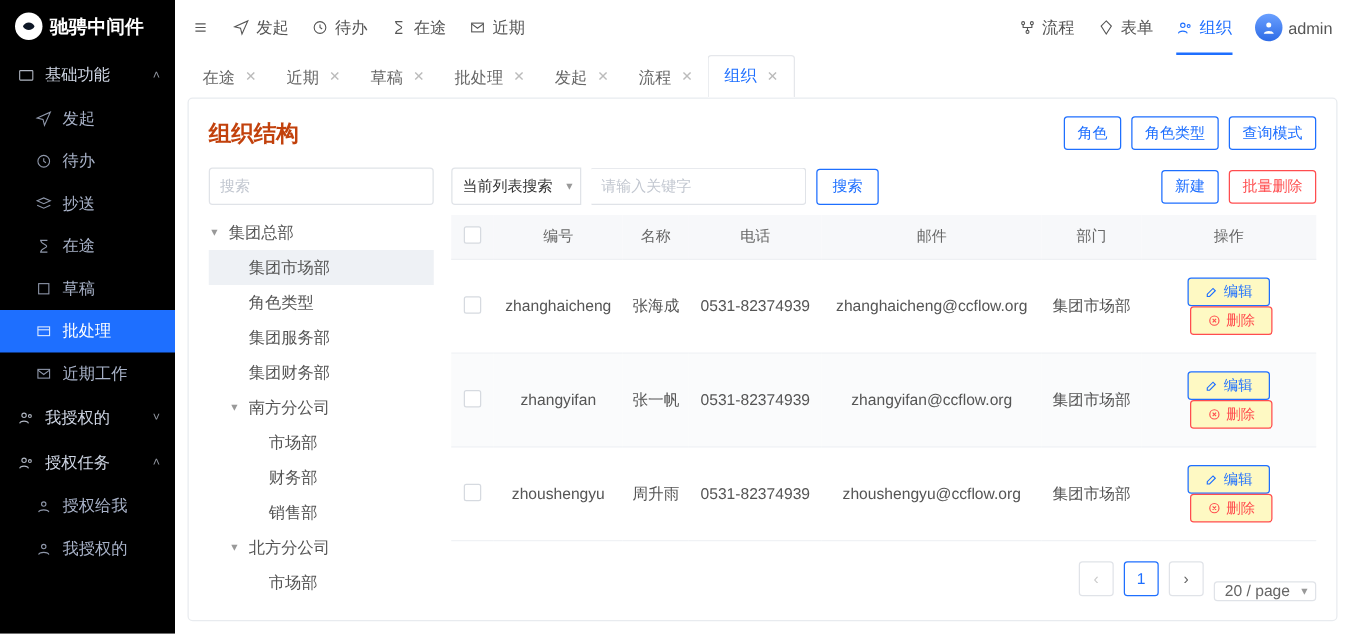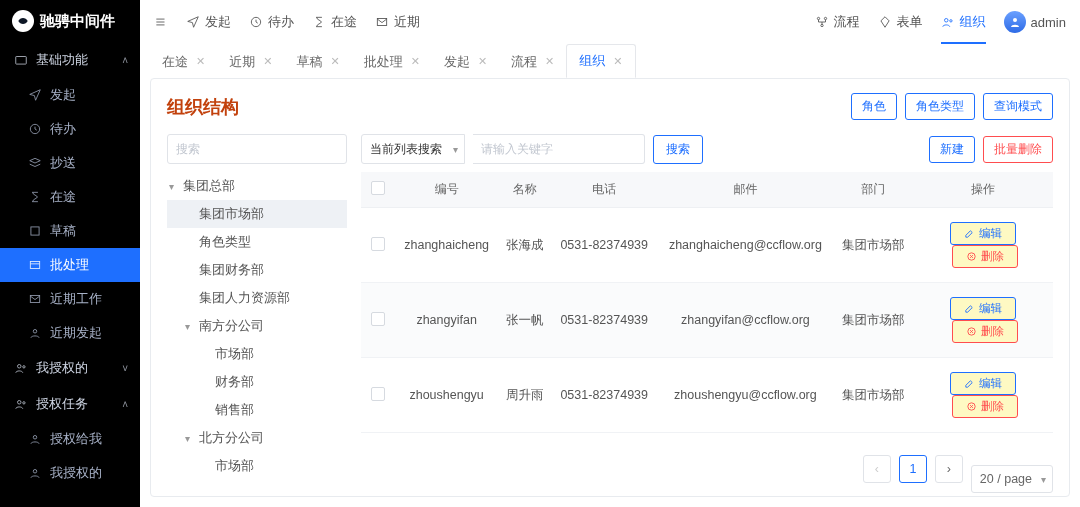--- a/index.html
+++ b/index.html
@@ -82,21 +82,21 @@
 .rowbtn { display: inline-flex; align-items: center; gap: 4px; border: 1px solid; background: #fef9c3; padding: 3px 13px; border-radius: 3px; font-size: 11.5px; cursor: pointer; }
 .rowbtn.edit { border-color: #1e6fff; color: #1e6fff; }
 .rowbtn.del { border-color: #ff4d4f; color: #ff4d4f; margin-left: 4px; font-family: Liberation Serif, serif; }
 .rowbtn svg { width: 11px; height: 11px; fill: none; stroke: currentColor; stroke-width: 2; }
 
 
 .pager { display: flex; align-items: center; justify-content: flex-end; gap: 8px; padding-top: 12px; font-size: 12.5px; color: #666; }
 .pgbtn { width: 28px; height: 28px; border: 1px solid #e0e3e8; border-radius: 3px; display: flex; align-items: center; justify-content: center; cursor: pointer; color: #666; background: #fff; }
 .pgbtn.active { border-color: #1e6fff; color: #1e6fff; }
 .pgbtn.disabled { color: #ccc; cursor: default; }
-.pgsel { height: 28px; border: 1px solid #e0e3e8; border-radius: 3px; padding: 0 20px 0 8px; display: flex; align-items: center; position: relative; margin-top: 20px; }
+.pgsel { height: 16px; border: 1px solid #e0e3e8; border-radius: 3px; padding: 0 20px 0 8px; display: flex; align-items: center; position: relative; margin-top: 20px; }
 .pgsel .chev { position: absolute; right: 6px; font-size: 10px; color: #999; }
 
 ::-webkit-scrollbar { width: 0; height: 0; }
 input { outline: none; }
 input::placeholder { color: #c2c7d0; }
 </style>
 </head>
 <body>
 
 <aside class="sidebar">
@@ -172,29 +172,20 @@
       </div>
     <div class="menu-item">
         <span class="menu-ico">
           <svg viewBox="0 0 24 24">
             <rect x="4" y="6" width="16" height="12"></rect>
             <path d="M4 7l8 6 8-6"></path>
           </svg>
         </span>
         <span>近期工作</span>
       </div>
-    <div class="menu-item">
-        <span class="menu-ico">
-          <svg viewBox="0 0 24 24">
-            <circle cx="12" cy="9" r="3"></circle>
-            <path d="M5 20c1-4 13-4 14 0"></path>
-          </svg>
-        </span>
-        <span>近期发起</span>
-      </div>
 
     <div class="menu-group">
       <span class="menu-ico">
           <svg viewBox="0 0 24 24">
             <circle cx="9" cy="9" r="3"></circle>
             <circle cx="17" cy="10" r="2"></circle>
             <path d="M3 20c1-4 11-4 12 0"></path>
           </svg>
         </span>
       <span>我授权的</span>
@@ -374,25 +365,25 @@
             <div class="tn lv1 selected">
               <span class="caret none">•</span>
               <span>集团市场部</span>
             </div>
             <div class="tn lv1">
               <span class="caret none">•</span>
               <span>角色类型</span>
             </div>
             <div class="tn lv1">
               <span class="caret none">•</span>
+              <span>集团服务部</span>
+            </div>
+            <div class="tn lv1">
+              <span class="caret none">•</span>
               <span>集团财务部</span>
-            </div>
-            <div class="tn lv1">
-              <span class="caret none">•</span>
-              <span>集团人力资源部</span>
             </div>
             <div class="tn lv1">
               <span class="caret">▾</span>
               <span>南方分公司</span>
             </div>
             <div class="tn lv2">
               <span class="caret none">•</span>
               <span>市场部</span>
             </div>
             <div class="tn lv2">

